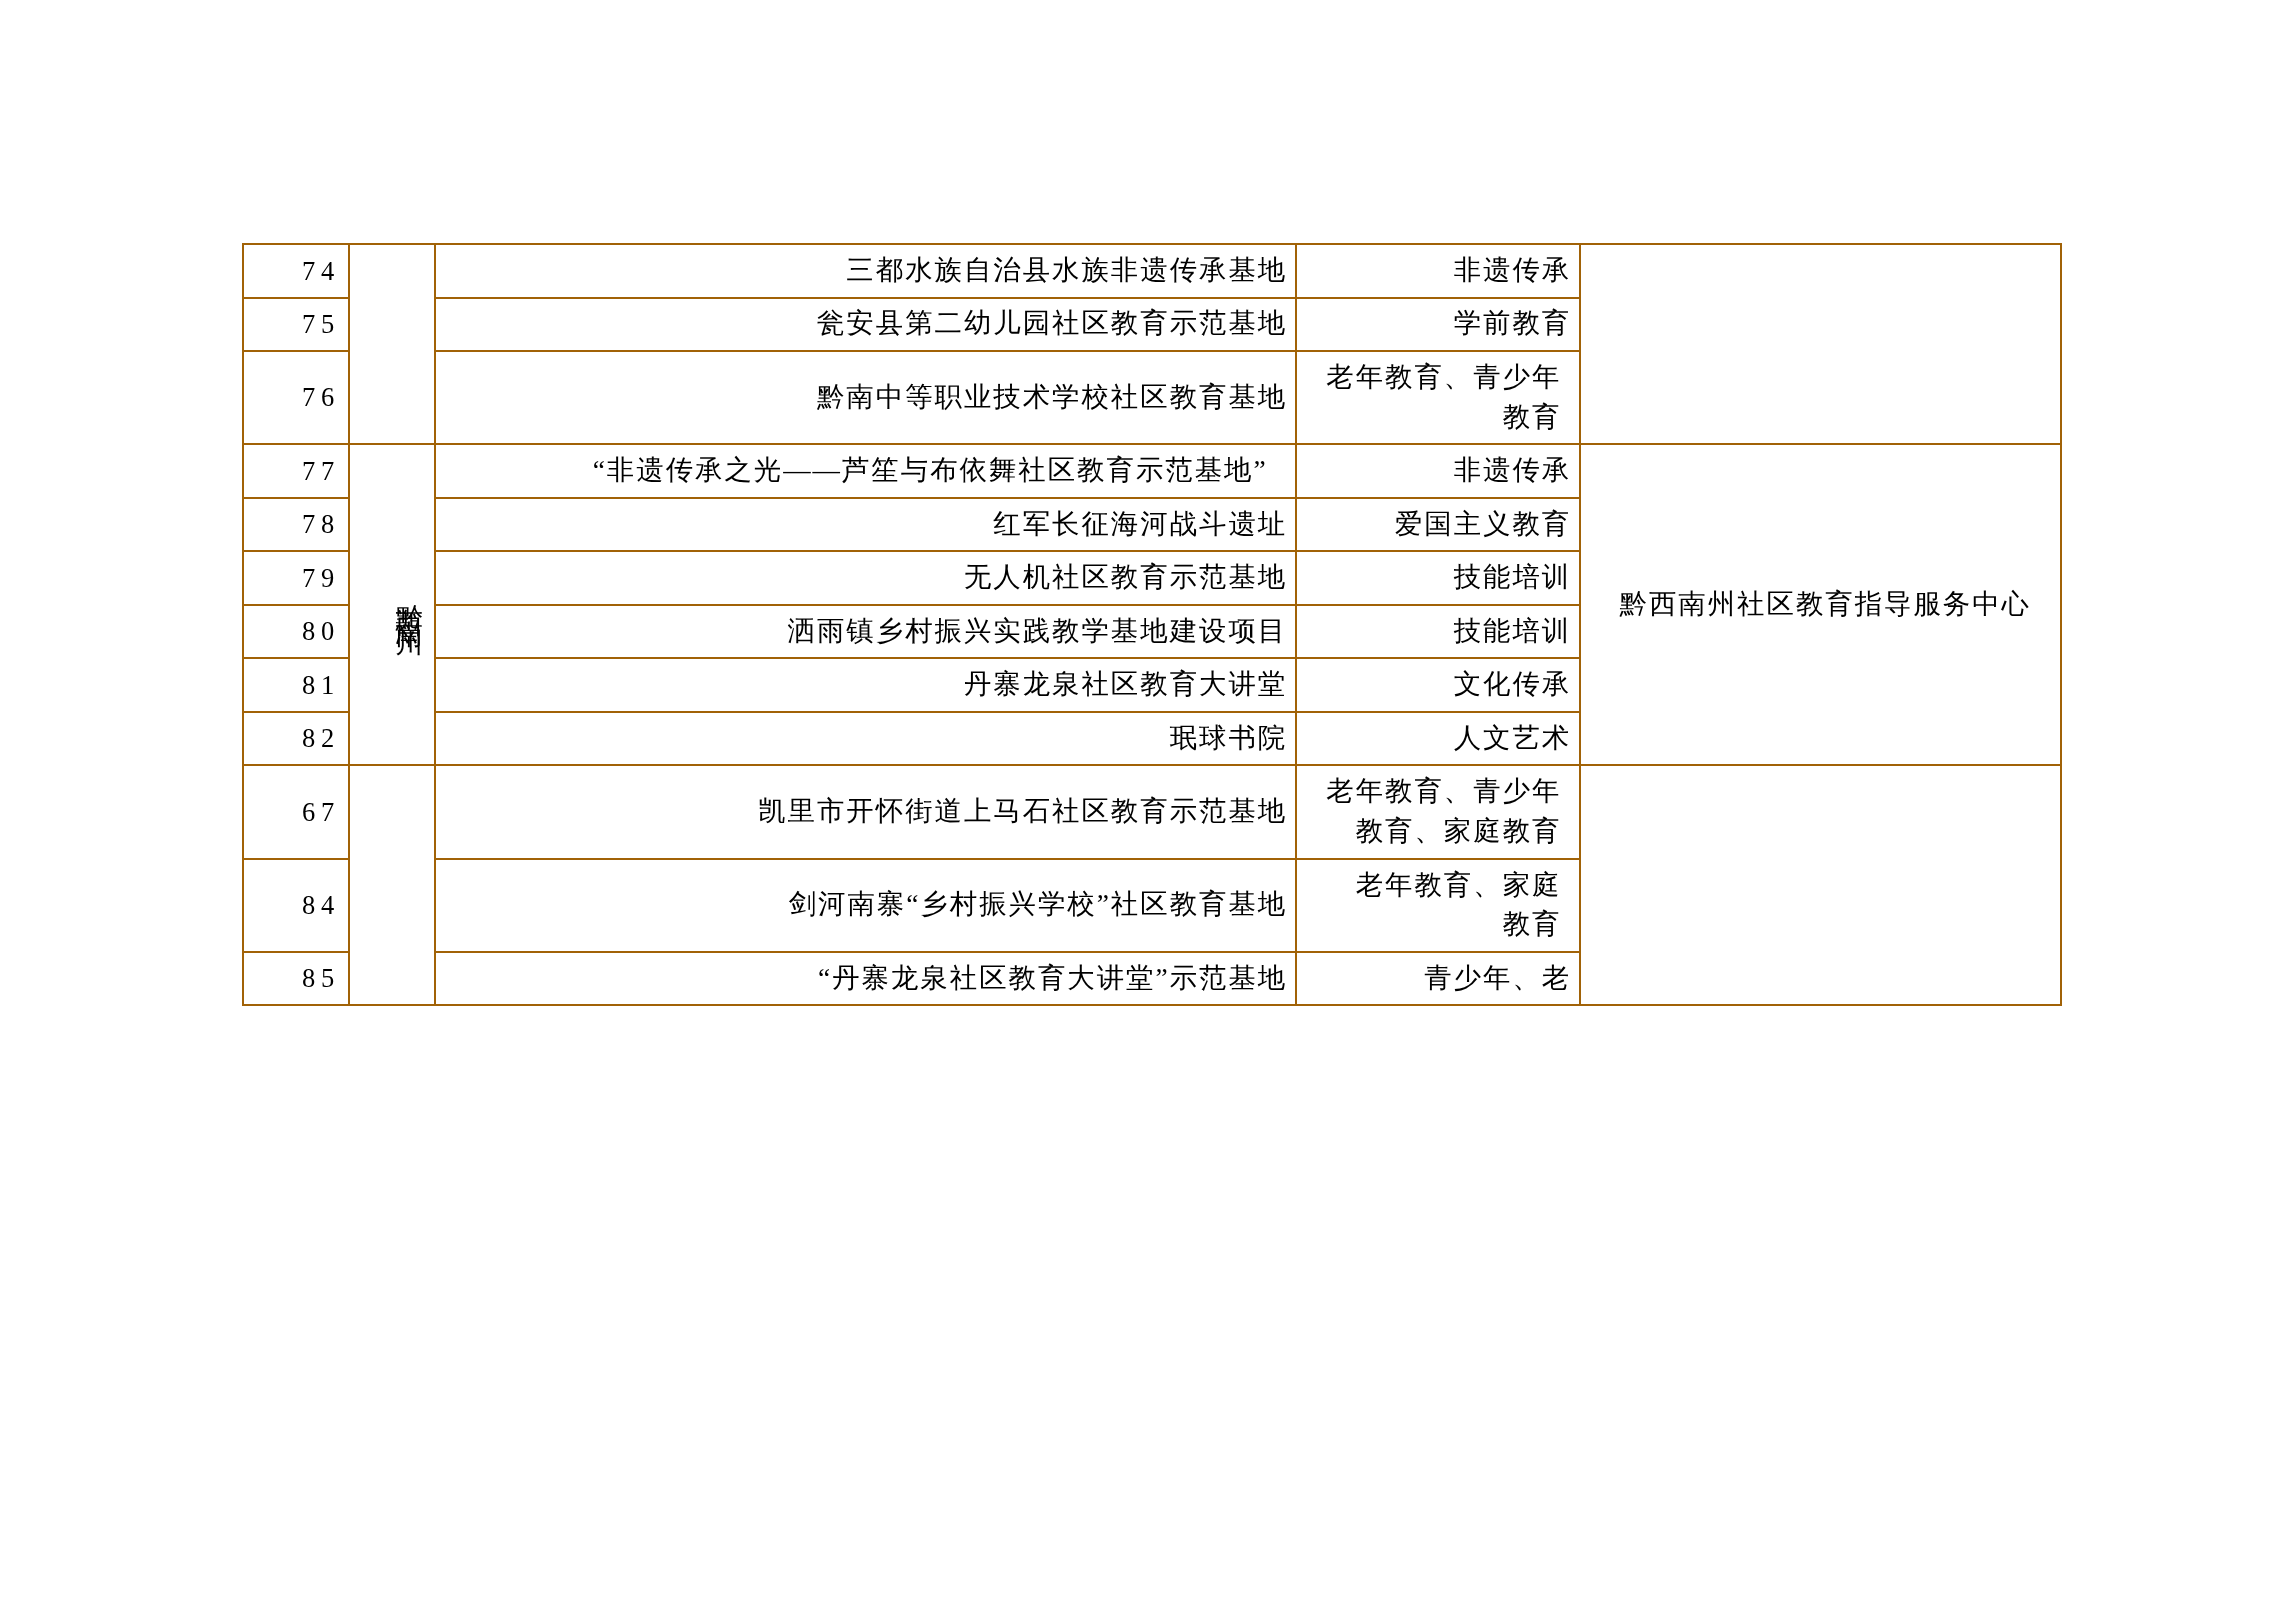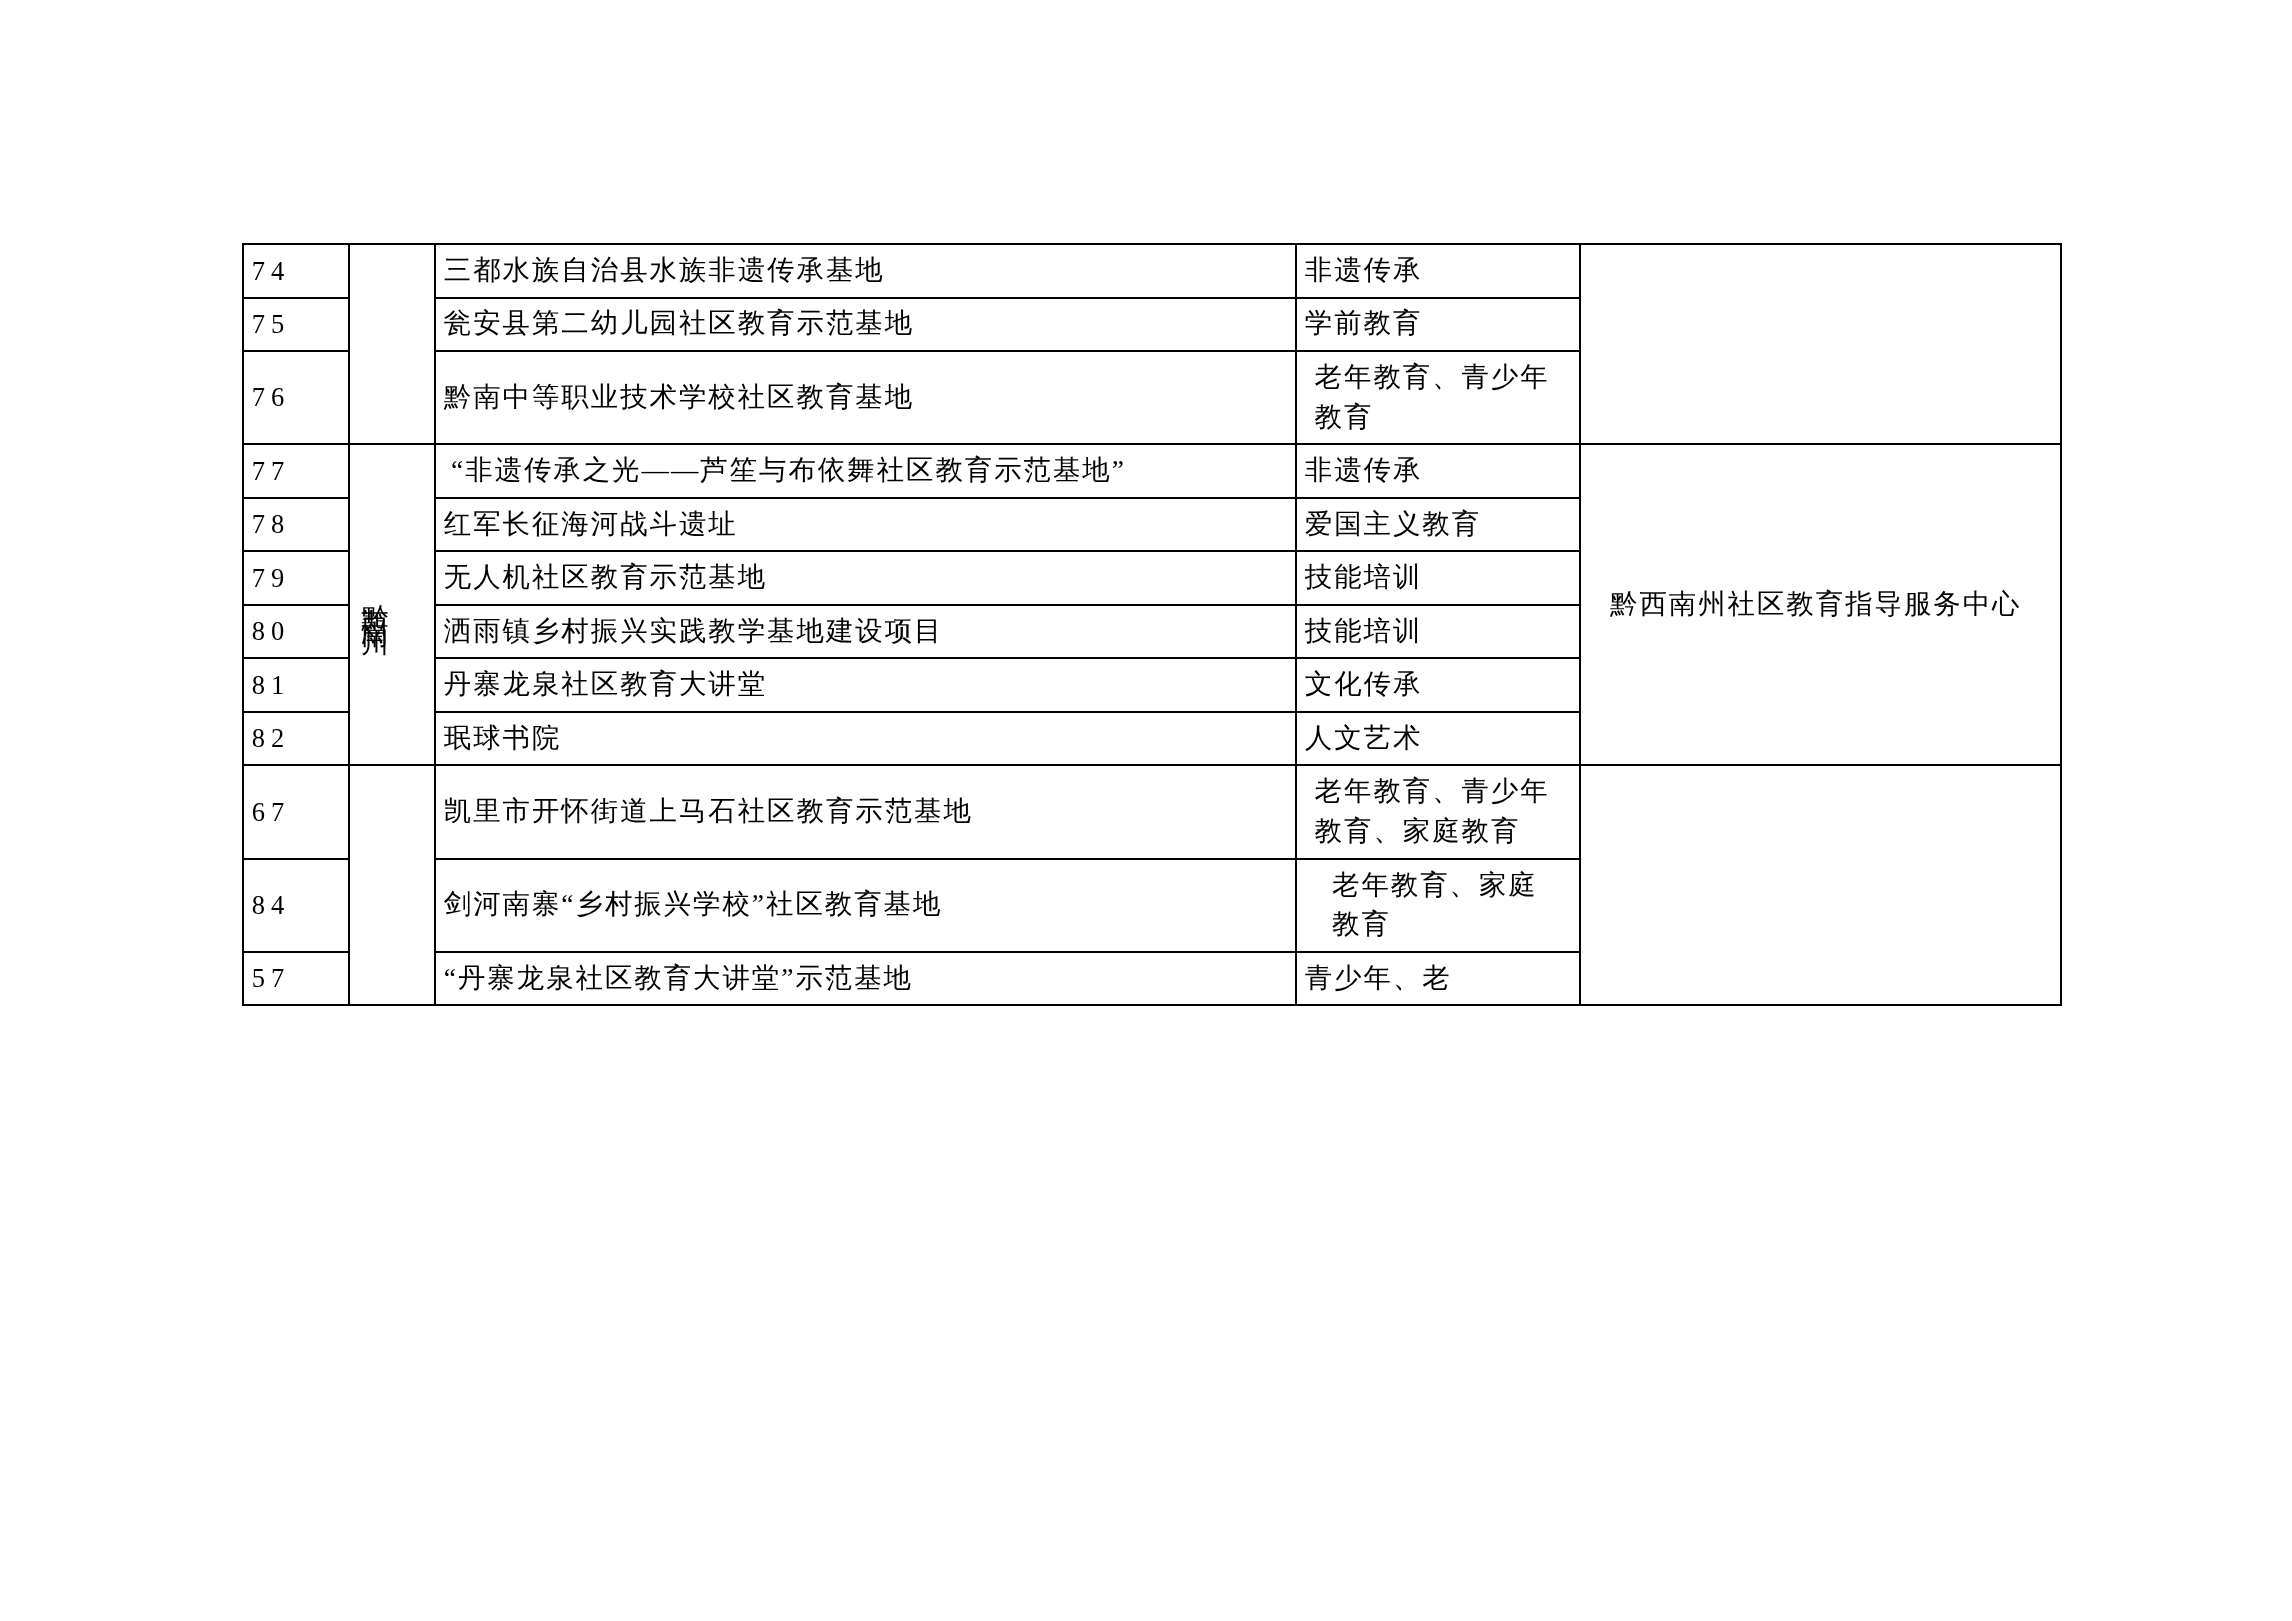--- a/index.html
+++ b/index.html
@@ -25,24 +25,24 @@
   }
   .doc-table {
     position: absolute;
     left: 242px;
     top: 243px;
     width: 1818px;
     border-collapse: collapse;
     table-layout: fixed;
   }
   .doc-table td {
-    border: 2px solid #000000;
+    border: 2px solid #a16207;
     padding: 5.9px 7.8px;
     vertical-align: middle;
-    text-align: left;
+    text-align: right;
     font-size: 27.4px;
     line-height: 1.45;
     letter-spacing: 2px;
     font-family: "Liberation Serif", serif;
     margin-top: 39px;
   }
   td.col-no {
     width: 106px;
     letter-spacing: 5.9px;
     font-size: 26.5px;
@@ -141,20 +141,20 @@
         <td class="col-name">凯里市开怀街道上马石社区教育示范基地</td>
         <td class="col-type" style="padding-left:17.6px;padding-right:17.6px">老年教育、青少年教育、家庭教育</td>
         <td class="col-org" rowspan="3"></td>
       </tr>
       <tr>
         <td class="col-no">84</td>
         <td class="col-name">剑河南寨“乡村振兴学校”社区教育基地</td>
         <td class="col-type" style="padding-left:35px;padding-right:17.6px">老年教育、家庭教育</td>
       </tr>
       <tr>
-        <td class="col-no">57</td>
+        <td class="col-no">85</td>
         <td class="col-name">“丹寨龙泉社区教育大讲堂”示范基地</td>
         <td class="col-type">青少年、老</td>
       </tr>
     </tbody>
   </table>
 </div>
 
 
 </body></html>

